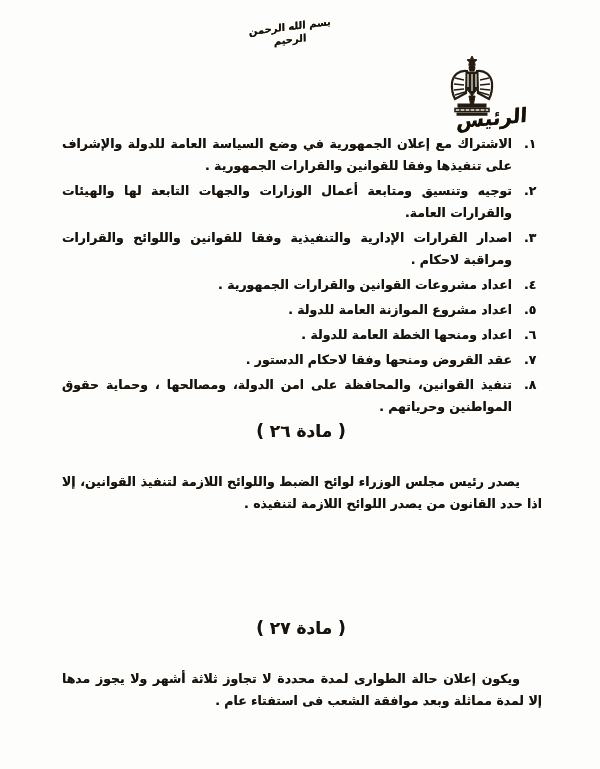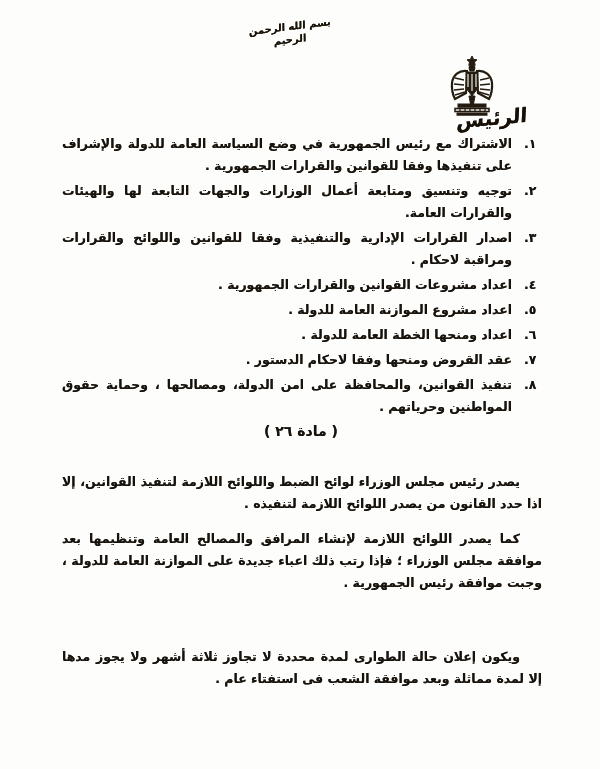--- a/index.html
+++ b/index.html
@@ -82,21 +82,21 @@
     white-space: nowrap;
   }
   .duty-text {
     flex: 1;
     text-align: justify;
     padding-left: 2px;
   }
 
   .article-heading {
     text-align: center;
-    font-size: 14px;
+    font-size: 17px;
     font-weight: bold;
     letter-spacing: 1px;
   }
   .para {
     margin-top: 29px;
     text-align: justify;
     text-indent: 22px;
     padding-left: 2px;
   }
   .para + .para { margin-top: 13px; }
@@ -134,21 +134,21 @@
         <rect x="12" y="57" width="30" height="2.2"></rect>
       </g>
     </svg>
   </div>
 
   <div class="president">الرئيس</div>
 
   <div class="sec sec-duties">
     <div class="duty-item">
       <span class="duty-num">١.</span>
-      <span class="duty-text">الاشتراك مع رئيس الجمهورية في وضع السياسة العامة للدولة والإشراف على تنفيذها وفقا للقوانين والقرارات الجمهورية .</span>
+      <span class="duty-text">الاشتراك مع إعلان الجمهورية في وضع السياسة العامة للدولة والإشراف على تنفيذها وفقا للقوانين والقرارات الجمهورية .</span>
     </div>
     <div class="duty-item">
       <span class="duty-num">٢.</span>
       <span class="duty-text">توجيه وتنسيق ومتابعة أعمال الوزارات والجهات التابعة لها والهيئات والقرارات العامة.</span>
     </div>
     <div class="duty-item">
       <span class="duty-num">٣.</span>
       <span class="duty-text">اصدار القرارات الإدارية والتنفيذية وفقا للقوانين واللوائح والقرارات ومراقبة لاحكام .</span>
     </div>
     <div class="duty-item">
@@ -169,20 +169,20 @@
     </div>
     <div class="duty-item">
       <span class="duty-num">٨.</span>
       <span class="duty-text">تنفيذ القوانين، والمحافظة على امن الدولة، ومصالحها ، وحماية حقوق المواطنين وحرياتهم .</span>
     </div>
   </div>
 
   <div class="sec sec-art26">
     <div class="article-heading">( مادة ٢٦ )</div>
     <p class="para">يصدر رئيس مجلس الوزراء لوائح الضبط واللوائح اللازمة لتنفيذ القوانين، إلا اذا حدد القانون من يصدر اللوائح اللازمة لتنفيذه .</p>
-    <p class="para">كما يصدر اللوائح اللازمة لإنشاء المرافق والمصالح العامة وتنظيمها بعد موافقة مجلس الوزراء ؛ فإذا رتب ذلك اعباء جديدة على الموازنة العامة للدولة ، وجبت موافقة رئيس الجمهورية .</p>
   </div>
 
   <div class="sec sec-art27">
+    <div class="article-heading">( مادة ٢٧ )</div>
     <p class="para">ويكون إعلان حالة الطوارى لمدة محددة لا تجاوز ثلاثة أشهر ولا يجوز مدها إلا لمدة مماثلة وبعد موافقة الشعب فى استفتاء عام .</p>
   </div>
 
 </div>
 
 </body></html>

